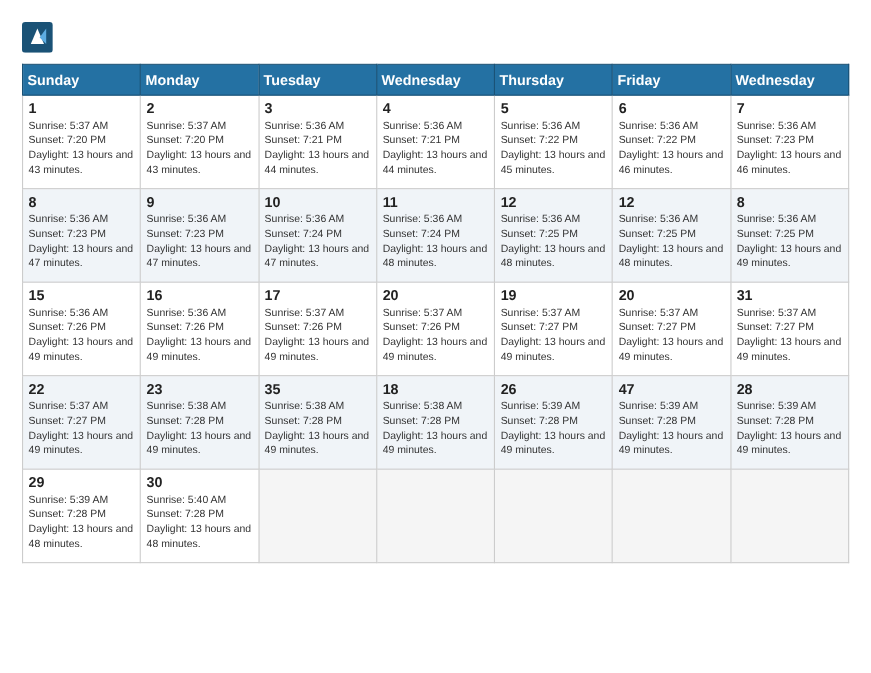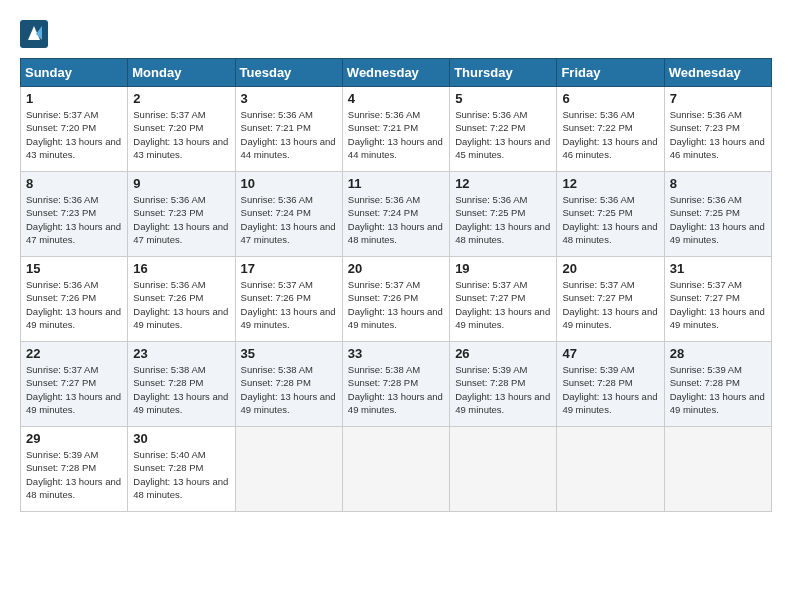--- a/index.html
+++ b/index.html
@@ -224,21 +224,21 @@
       </td>
         <td>
         <span class="day-num">23</span>
         <span class="day-info">Sunrise: 5:38 AM<br>Sunset: 7:28 PM<br>Daylight: 13 hours and 49 minutes.</span>
       </td>
         <td>
         <span class="day-num">35</span>
         <span class="day-info">Sunrise: 5:38 AM<br>Sunset: 7:28 PM<br>Daylight: 13 hours and 49 minutes.</span>
       </td>
         <td>
-        <span class="day-num">33</span>
+        <span class="day-num">18</span>
         <span class="day-info">Sunrise: 5:38 AM<br>Sunset: 7:28 PM<br>Daylight: 13 hours and 49 minutes.</span>
       </td>
         <td>
         <span class="day-num">26</span>
         <span class="day-info">Sunrise: 5:39 AM<br>Sunset: 7:28 PM<br>Daylight: 13 hours and 49 minutes.</span>
       </td>
         <td>
         <span class="day-num">47</span>
         <span class="day-info">Sunrise: 5:39 AM<br>Sunset: 7:28 PM<br>Daylight: 13 hours and 49 minutes.</span>
       </td>

